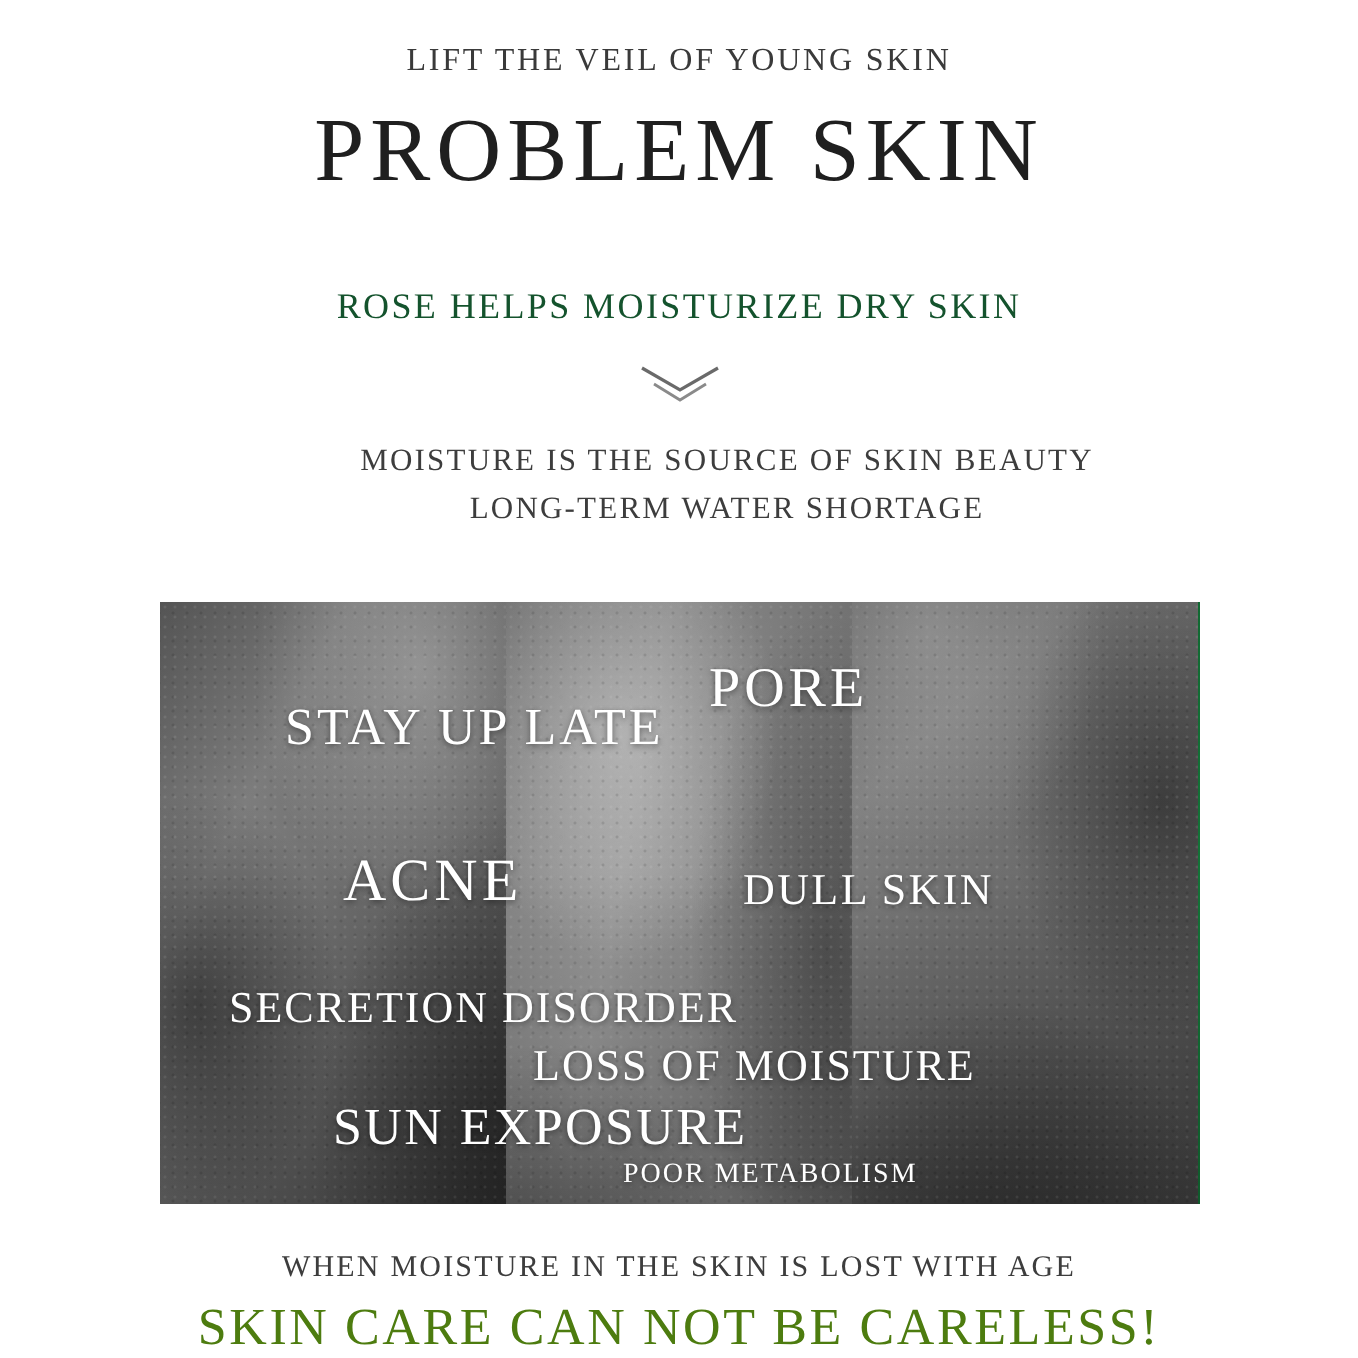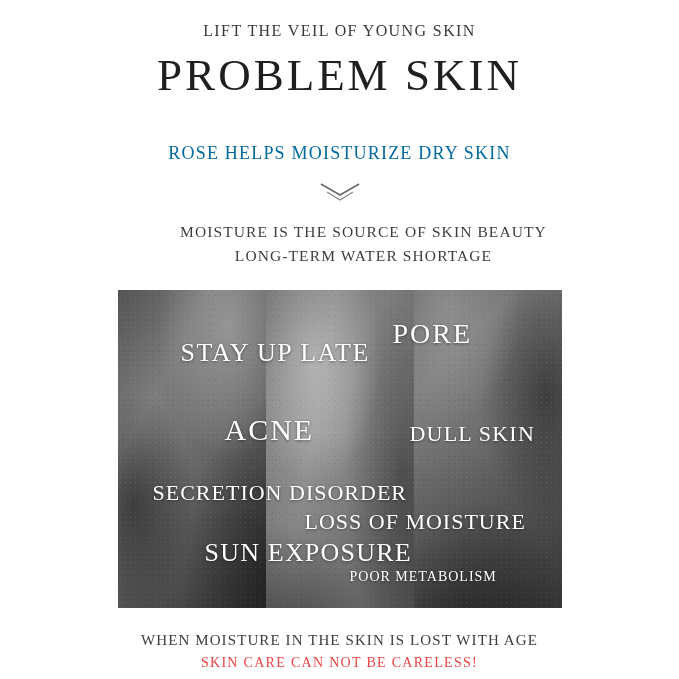--- a/index.html
+++ b/index.html
@@ -42,21 +42,21 @@
     font-family: "Liberation Serif", serif;
     font-weight: normal;
     line-height: 1.05;
     white-space: nowrap;
     text-align: center;
   }
   .subhead {
     margin-top: 14px;
     font-size: 18px;
     letter-spacing: 1.2px;
-    color: #0369a1;
+    color: #14532d;
     text-transform: uppercase;
     white-space: nowrap;
   }
 
   
   .chevron-wrap {
     margin-top: 16px;
     height: 22px;
     display: flex;
     align-items: center;
@@ -77,25 +77,25 @@
     letter-spacing: 1.1px;
     color: #3d3d3d;
     text-transform: uppercase;
     white-space: nowrap;
     margin-left: 48px;
   }
 
   
   .banner {
     position: relative;
-    margin-top: 22px;
-    width: 444px;
+    margin-top: 34px;
+    width: 520px;
     height: 318px;
     overflow: hidden;
-    background: #b91c1c;
+    background: #15803d;
   }
   .banner-panels {
     position: absolute;
     inset: 0;
     display: flex;
   }
   .panel {
     flex: 1 1 33.333%;
     position: relative;
     overflow: hidden;
@@ -153,44 +153,44 @@
     font-family: "Liberation Serif", serif;
     text-transform: uppercase;
   }
   .w {
     position: absolute;
     white-space: nowrap;
     letter-spacing: 1px;
   }
   .w-pore        { left: 275px; top: 28px;  font-size: 28px; letter-spacing: 2px; }
   .w-late        { left: 63px;  top: 48px;  font-size: 26px; letter-spacing: 1.5px; }
-  .w-acne        { left: 107px; top: 123px; font-size: 30px; letter-spacing: 2px; }
+  .w-acne        { left: 92px; top: 123px; font-size: 30px; letter-spacing: 2px; }
   .w-dull        { left: 292px; top: 131px; font-size: 22px; letter-spacing: 1.2px; }
   .w-secretion   { left: 35px;  top: 190px; font-size: 22px; letter-spacing: 1px; }
   .w-loss        { left: 187px; top: 219px; font-size: 22px; letter-spacing: 1px; }
   .w-sun         { left: 87px;  top: 248px; font-size: 26px; letter-spacing: 1.2px; }
   .w-metabolism  { left: 232px; top: 279px; font-size: 14px; letter-spacing: 1px; }
 
   
   .footer {
     margin-top: 24px;
     text-align: center;
   }
   .footer .f1 {
     font-size: 15px;
     letter-spacing: 1.1px;
     color: #3d3d3d;
     text-transform: uppercase;
     white-space: nowrap;
   }
   .footer .f2 {
     margin-top: 6px;
-    font-size: 14px;
+    font-size: 26px;
     letter-spacing: 1.3px;
-    color: #ef4444;
+    color: #4d7c0f;
     text-transform: uppercase;
     white-space: nowrap;
   }
 </style>
 </head>
 <body>
 
 <div class="page">
 
   <div class="eyebrow">LIFT THE VEIL OF YOUNG SKIN</div>

